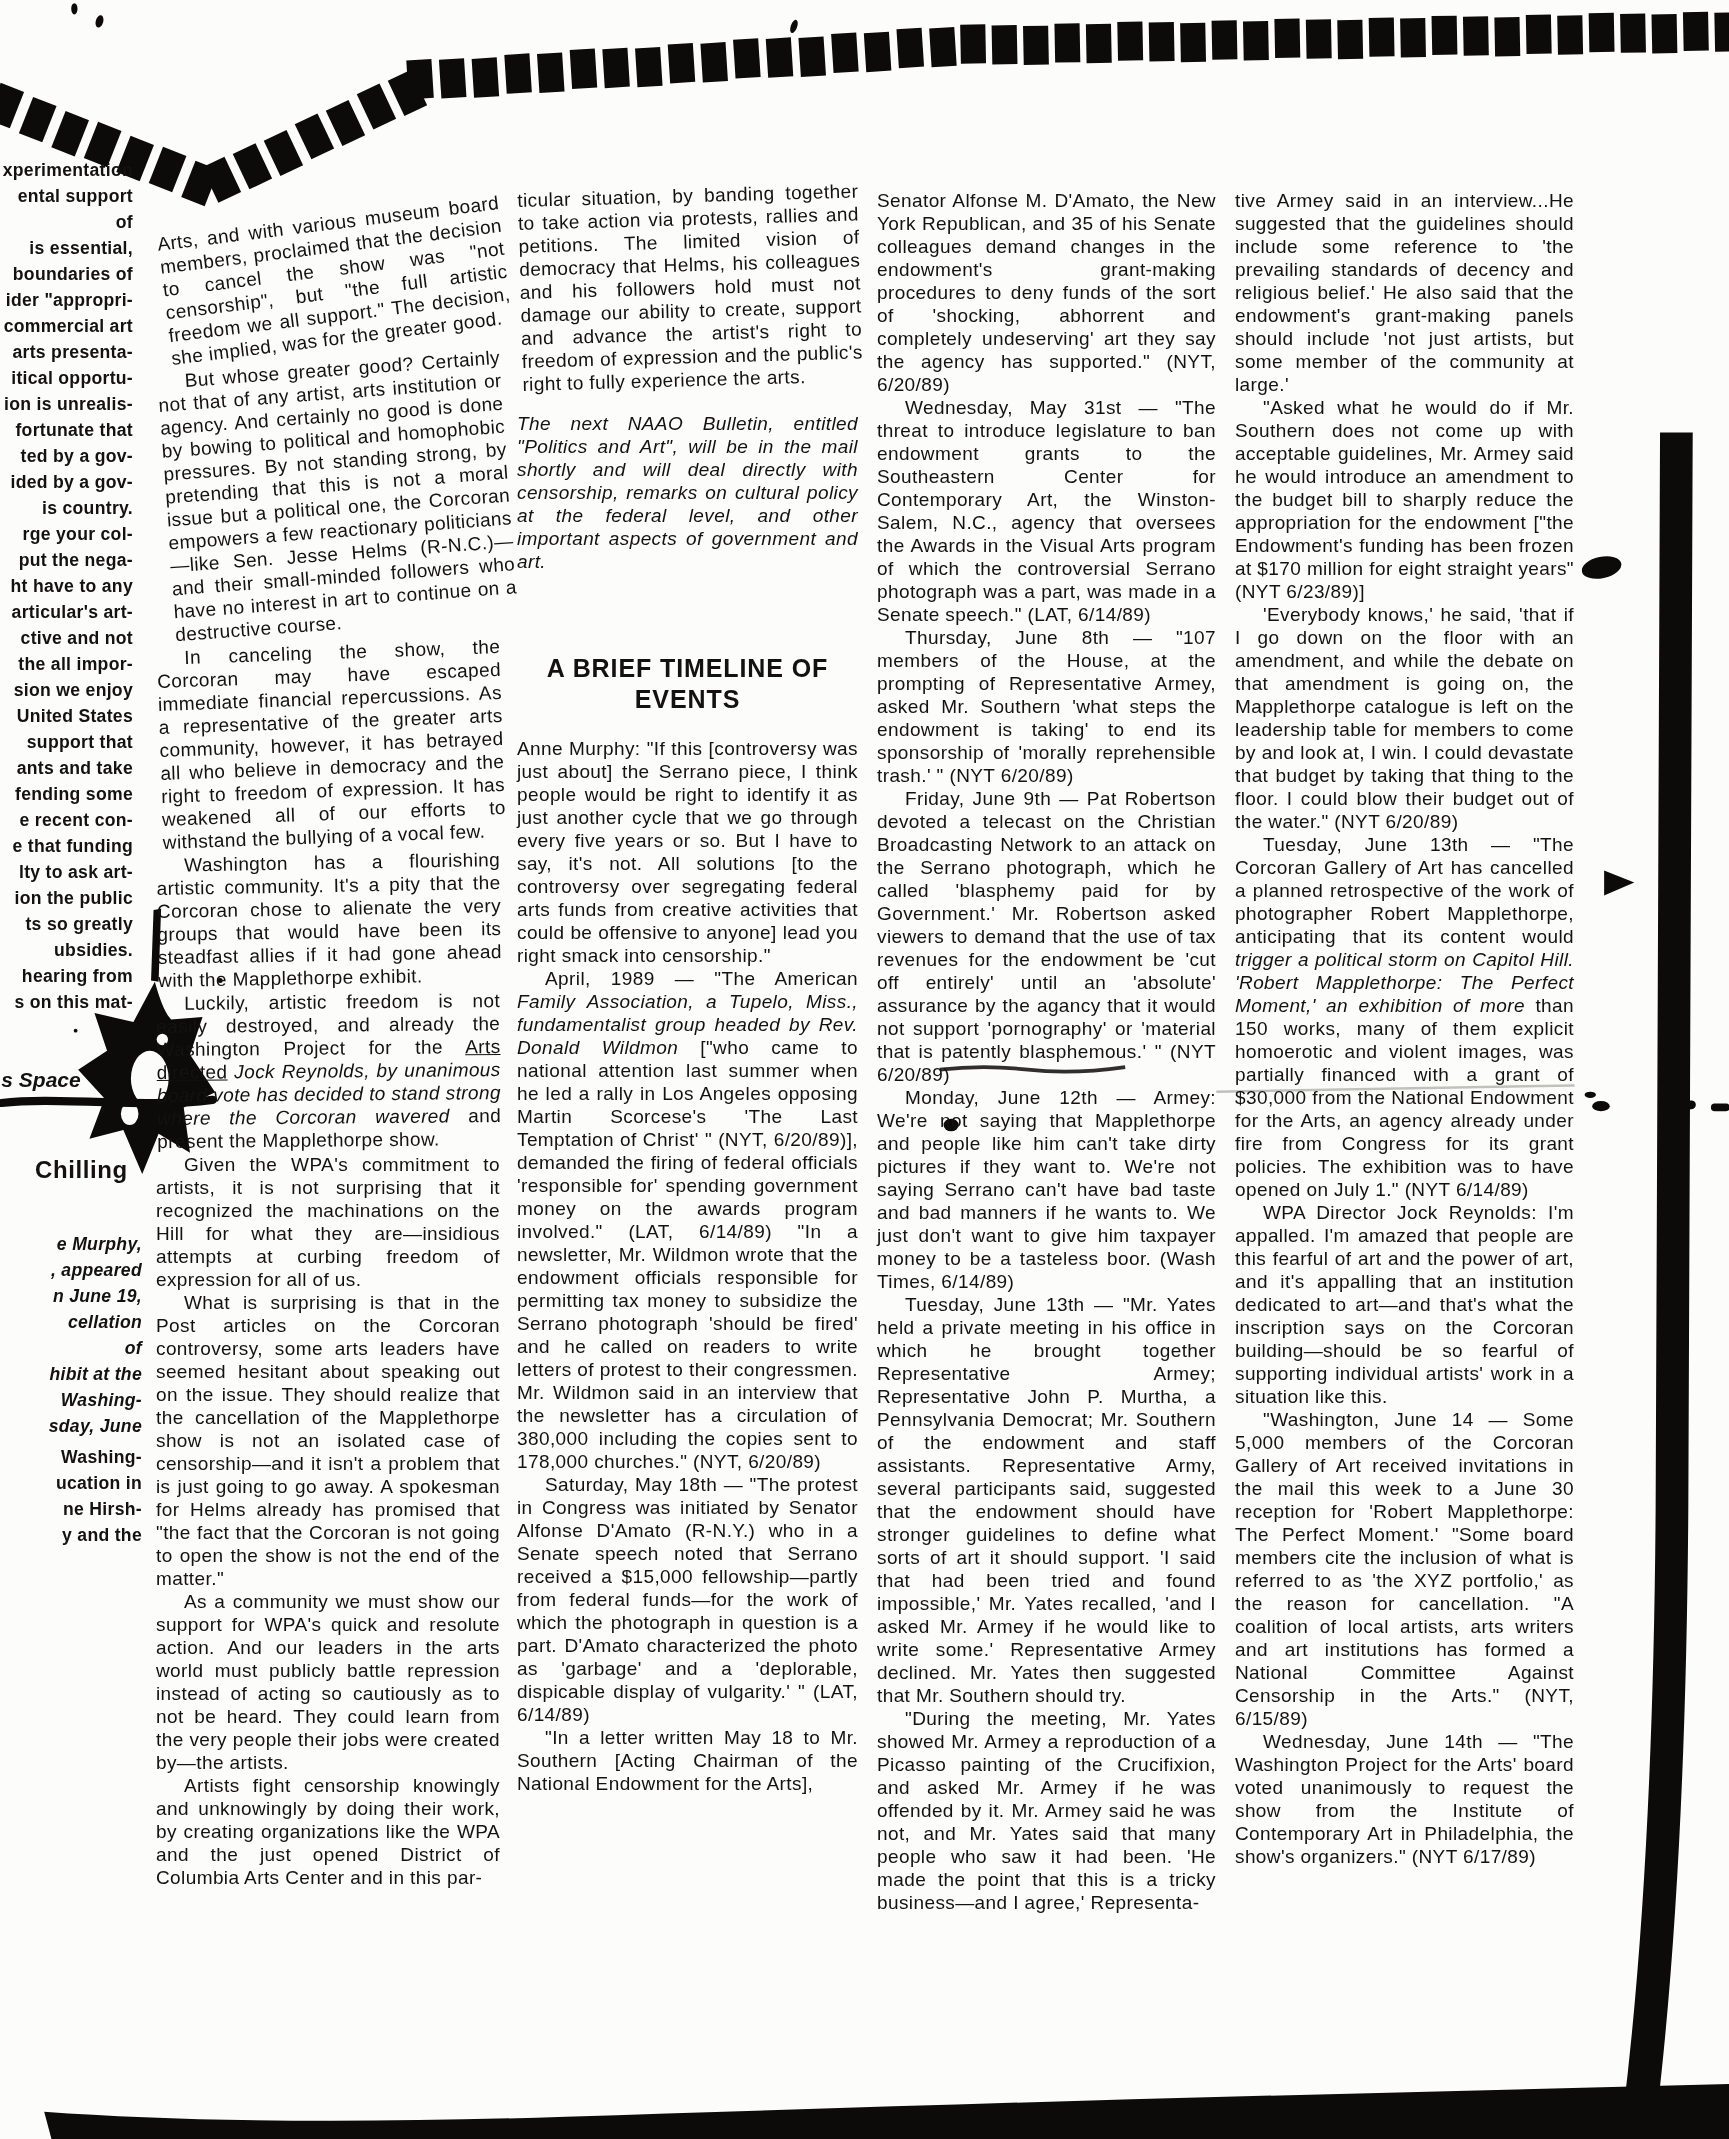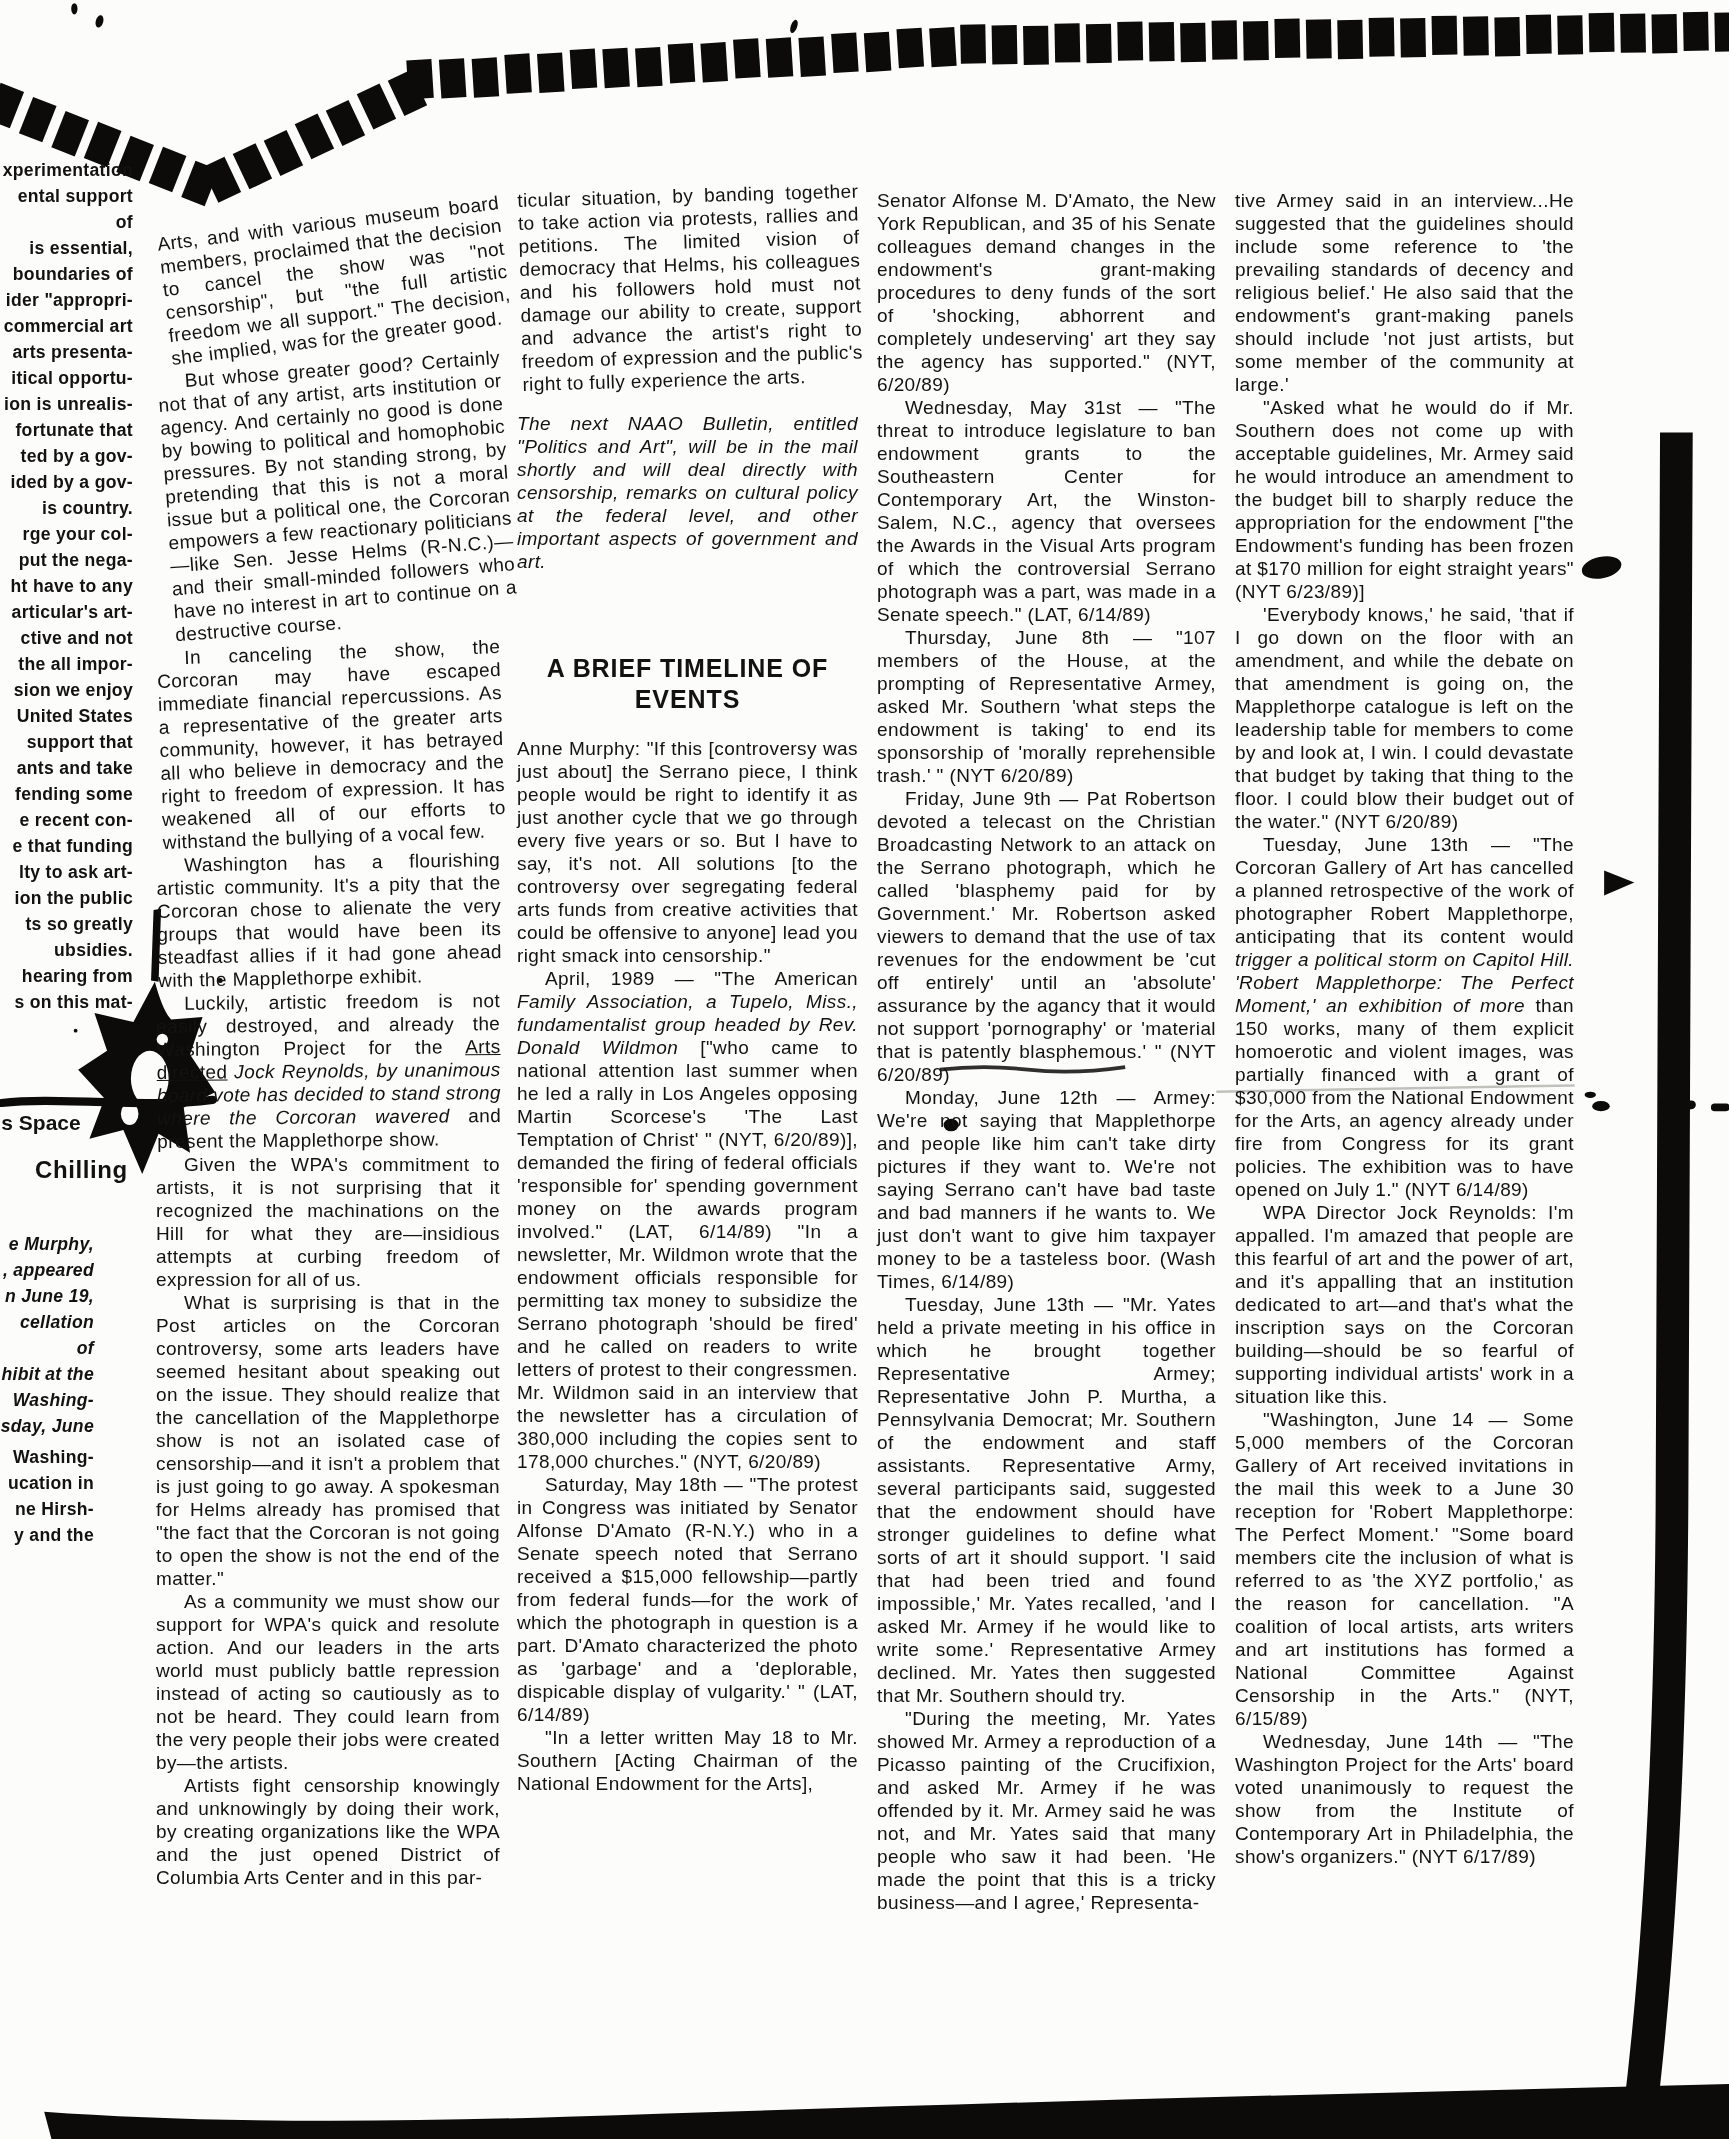--- a/index.html
+++ b/index.html
@@ -10,22 +10,22 @@
   .col p{margin:0;text-indent:28px;}
   .col p.noindent{text-indent:0;}
   .it{font-style:italic;}
   .ul{text-decoration:underline;}
   .gap{margin-top:16.3px !important;}
   h2.timeline{font-size:25px;line-height:31px;font-weight:bold;letter-spacing:0.9px;margin:80px 0 21.4px 0;text-align:center;}
   .left-edge{position:absolute;left:0;top:0;width:151px;height:2140px;}
   .frag{position:absolute;left:0;text-align:right;white-space:pre-line;font-weight:bold;
         font-size:17.6px;line-height:26px;letter-spacing:0.3px;}
   .w-top{width:133px;}
-  .w-narrow{width:94px;}
-  .spacelabel{position:absolute;left:1.3px;top:1068px;font-weight:bold;font-size:21px;margin-top:43px;}
+  .w-narrow{width:94px;margin-left:48px;}
+  .spacelabel{position:absolute;left:1.3px;top:1068px;font-style:italic;font-weight:bold;font-size:21px;}
   .chilling{position:absolute;left:35px;top:1156px;font-weight:bold;font-size:24px;letter-spacing:0.6px;}
   .r1{transform:rotate(-7deg);transform-origin:0 0;}
   .r2{transform:rotate(-4.2deg);transform-origin:0 0;}
   .r3{transform:rotate(-2deg);transform-origin:0 0;}
   .r4{transform:rotate(-1deg);transform-origin:0 0;}
   .r5{transform:rotate(-.5deg);transform-origin:0 0;}
   .r6{transform:rotate(-1.6deg);transform-origin:0 0;}
 </style>
 </head>
 <body>

